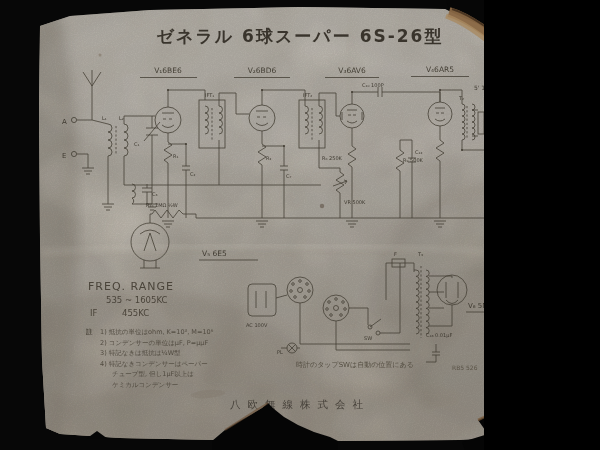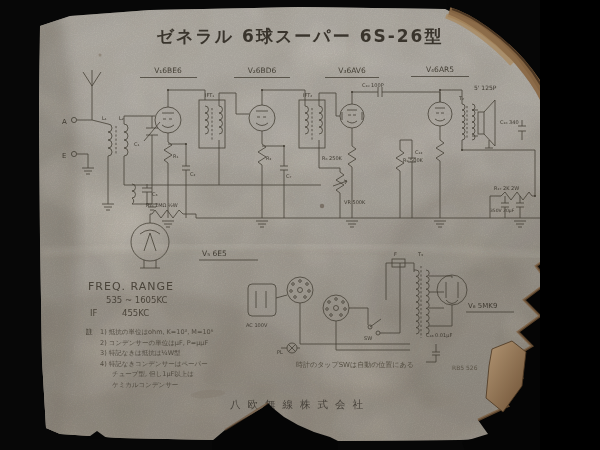--- a/index.html
+++ b/index.html
@@ -1,16 +1,16 @@
 <!DOCTYPE html>
 <html><head>
 <meta charset="utf-8">
 <style>
   html,body{margin:0;padding:0;background:#000;}
-  .stage{position:relative;width:540px;height:450px;overflow:hidden;background:#070707;
+  .stage{position:relative;width:484px;height:450px;overflow:hidden;background:#070707;
          font-family:"DejaVu Sans",sans-serif;}
   svg{position:absolute;left:0;top:0;}
   svg text{font-family:"DejaVu Sans",sans-serif;fill:#3f3a31;}
   .ink path,.ink circle,.ink rect,.ink line,.ink polyline{stroke:#454036;stroke-width:.8;fill:none;}
   .ink .dot{fill:#454036;stroke:none;}
   .ink .dash{stroke-dasharray:2.2,2;}
   .title-text{font-size:17px;font-weight:bold;letter-spacing:2px;fill:#39342c;}
   .tube-label{font-size:7.5px;text-anchor:middle;fill:#433e34;}
   .big-note{font-size:11px;letter-spacing:1px;fill:#4a443a;}
   .mid-note{font-size:8.5px;fill:#4a443a;}

